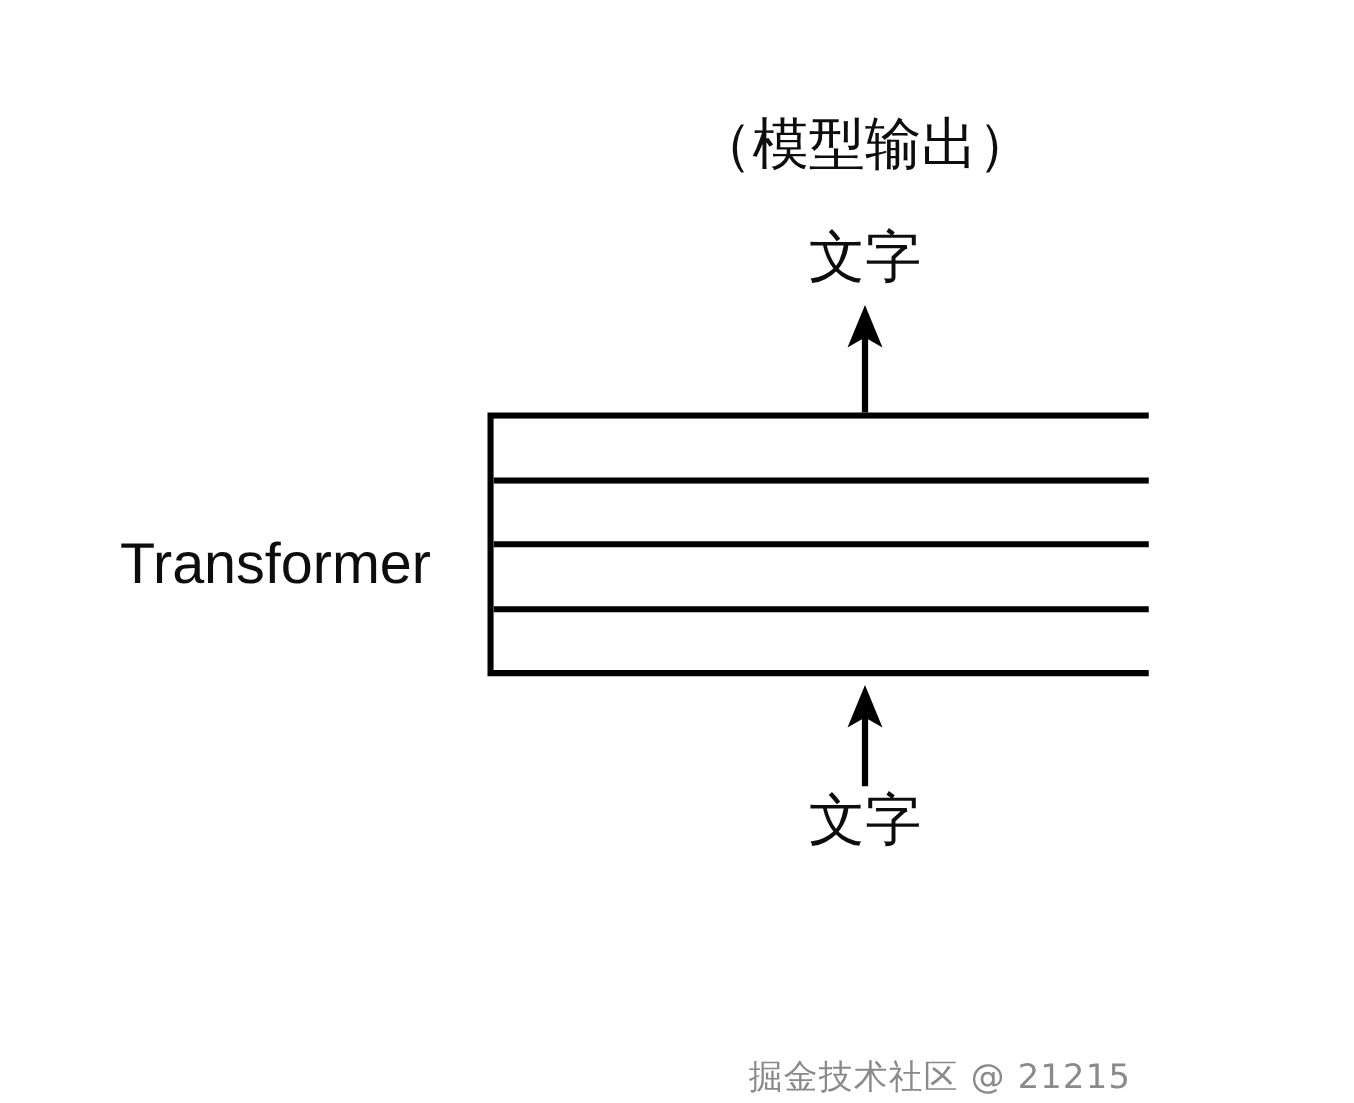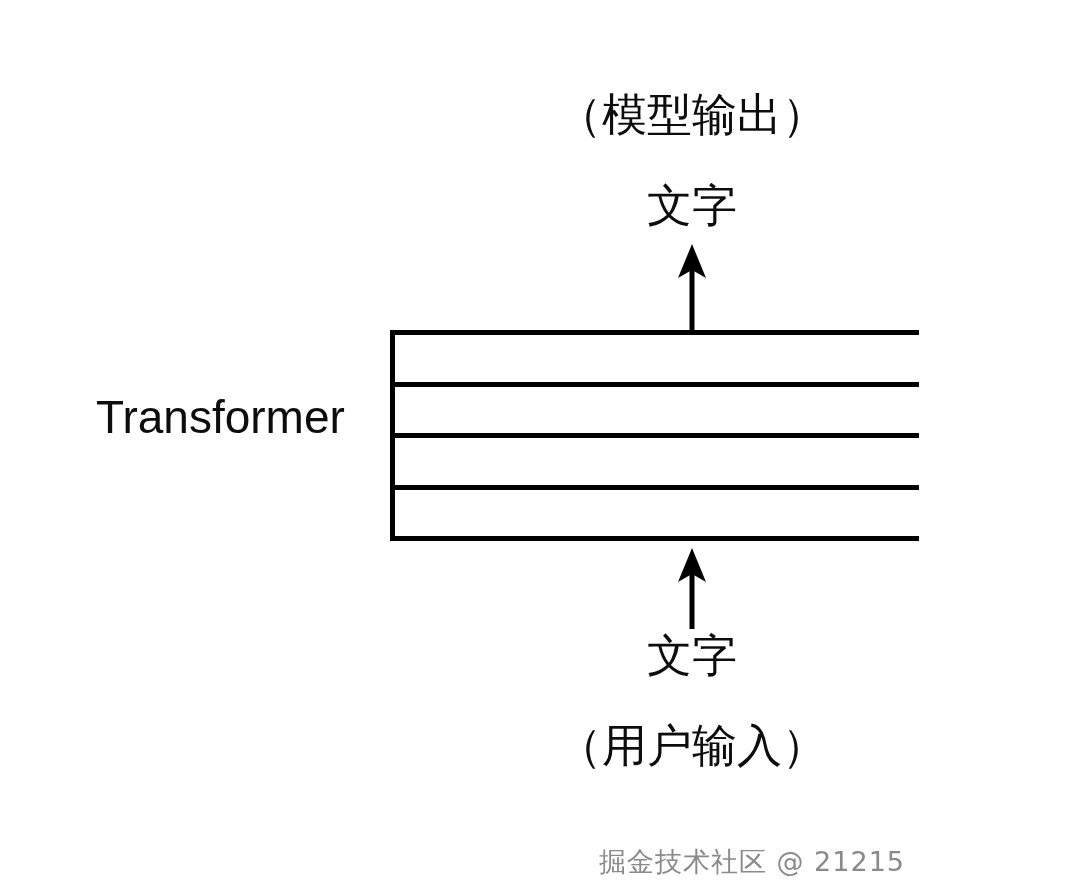--- a/index.html
+++ b/index.html
@@ -37,21 +37,21 @@
     text-align: center;
   }
 
   #model-output-label { top: 92px; }
   #output-text-label  { top: 183px; }
   #input-text-label   { top: 633px; }
   #user-input-label   { top: 723px; }
 
   #transformer-label {
     left: 96px;
-    top: 394px;
+    top: 427px;
     font-size: 46px;
     font-family: "Liberation Sans", "DejaVu Sans", sans-serif;
     color: #0d0d0d;
   }
 
   
   #transformer-box {
     position: absolute;
     left: 390px;
     top: 330px;
@@ -129,19 +129,18 @@
 
   <div class="label" id="transformer-label">Transformer</div>
 
   <svg class="arrow-svg" id="arrow-input" width="60" height="85" viewBox="0 0 60 85">
     <polygon points="30,4 44,38 30,30 16,38" fill="#000000"></polygon>
     <rect x="27.5" y="22" width="5" height="63" fill="#000000"></rect>
   </svg>
 
   <div class="label cjk arrow-column" id="input-text-label">文字</div>
 
-  <div class="label cjk arrow-column" id="user-input-label">（用户输入）</div>
 
   <div id="watermark">
     <span id="watermark-main">掘金技术社区 @ 21215</span>
   </div>
 
 </div>
 
 </body></html>

